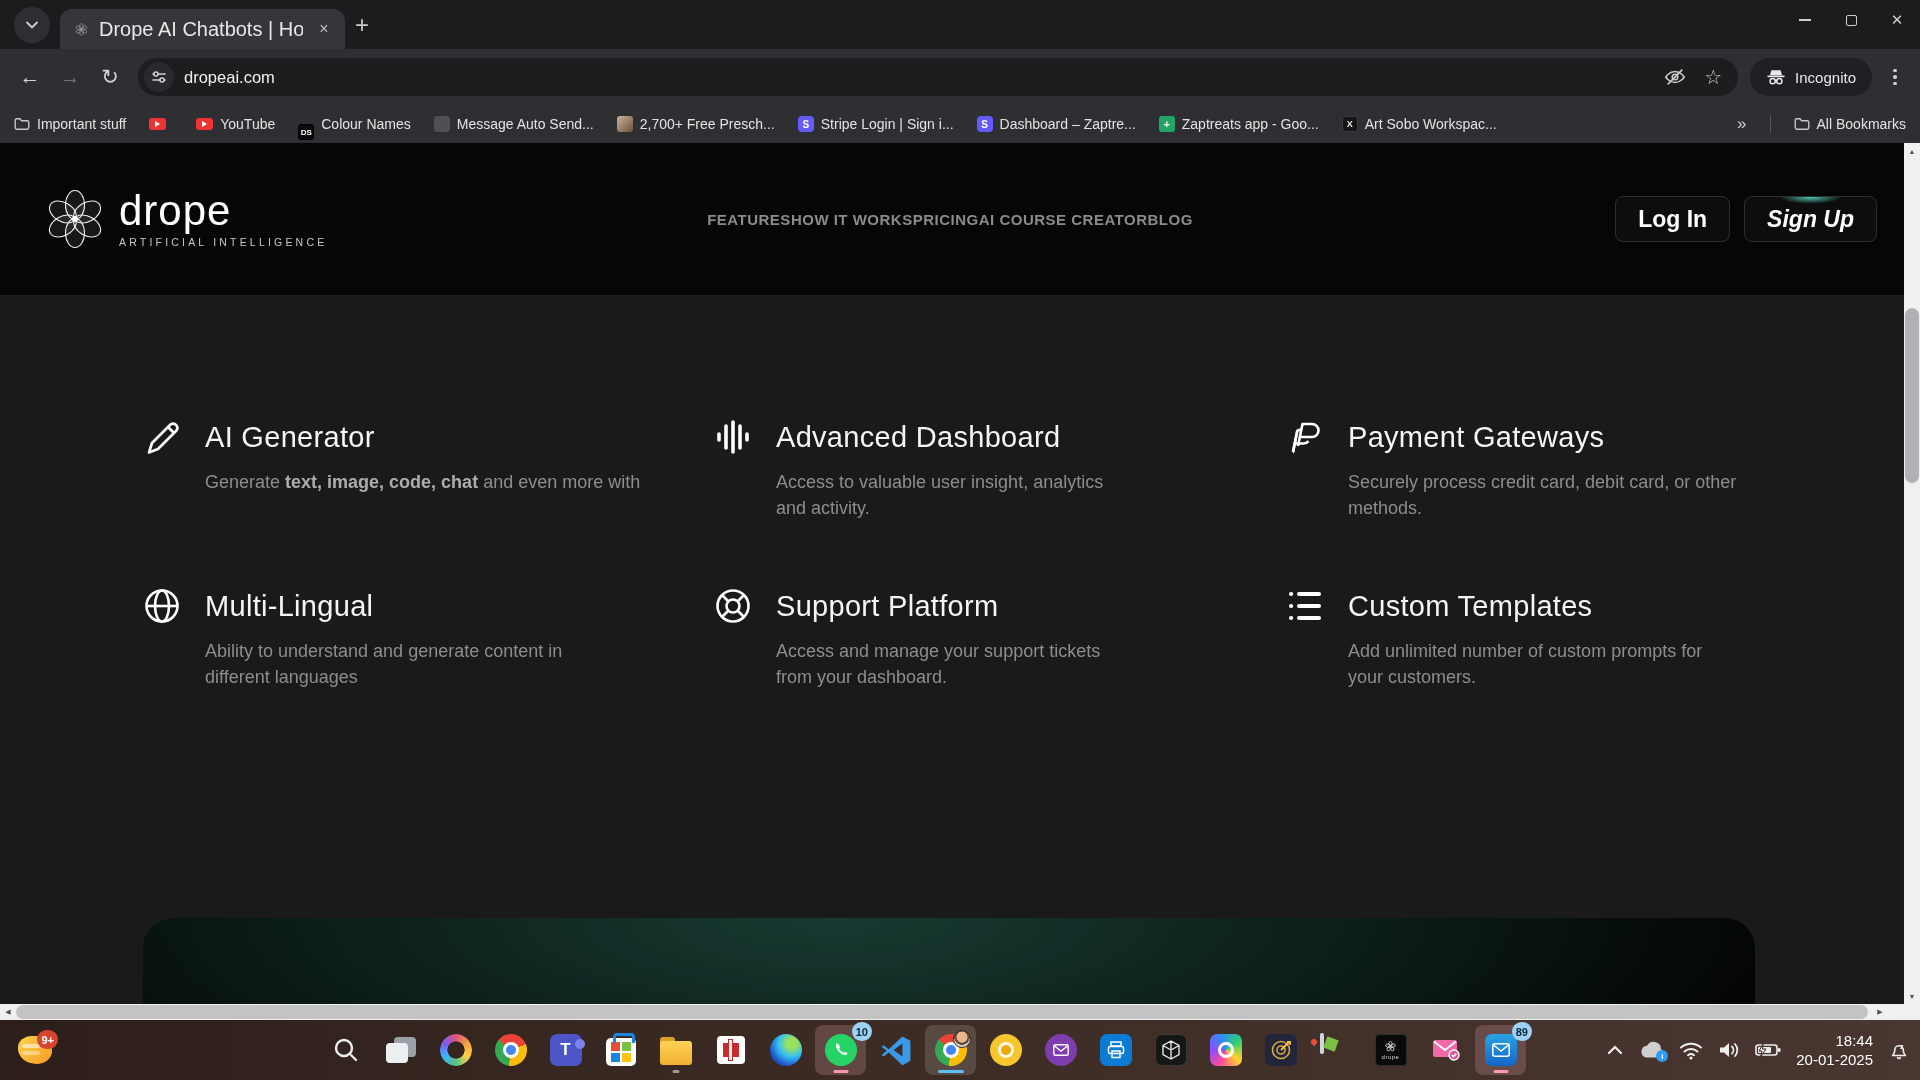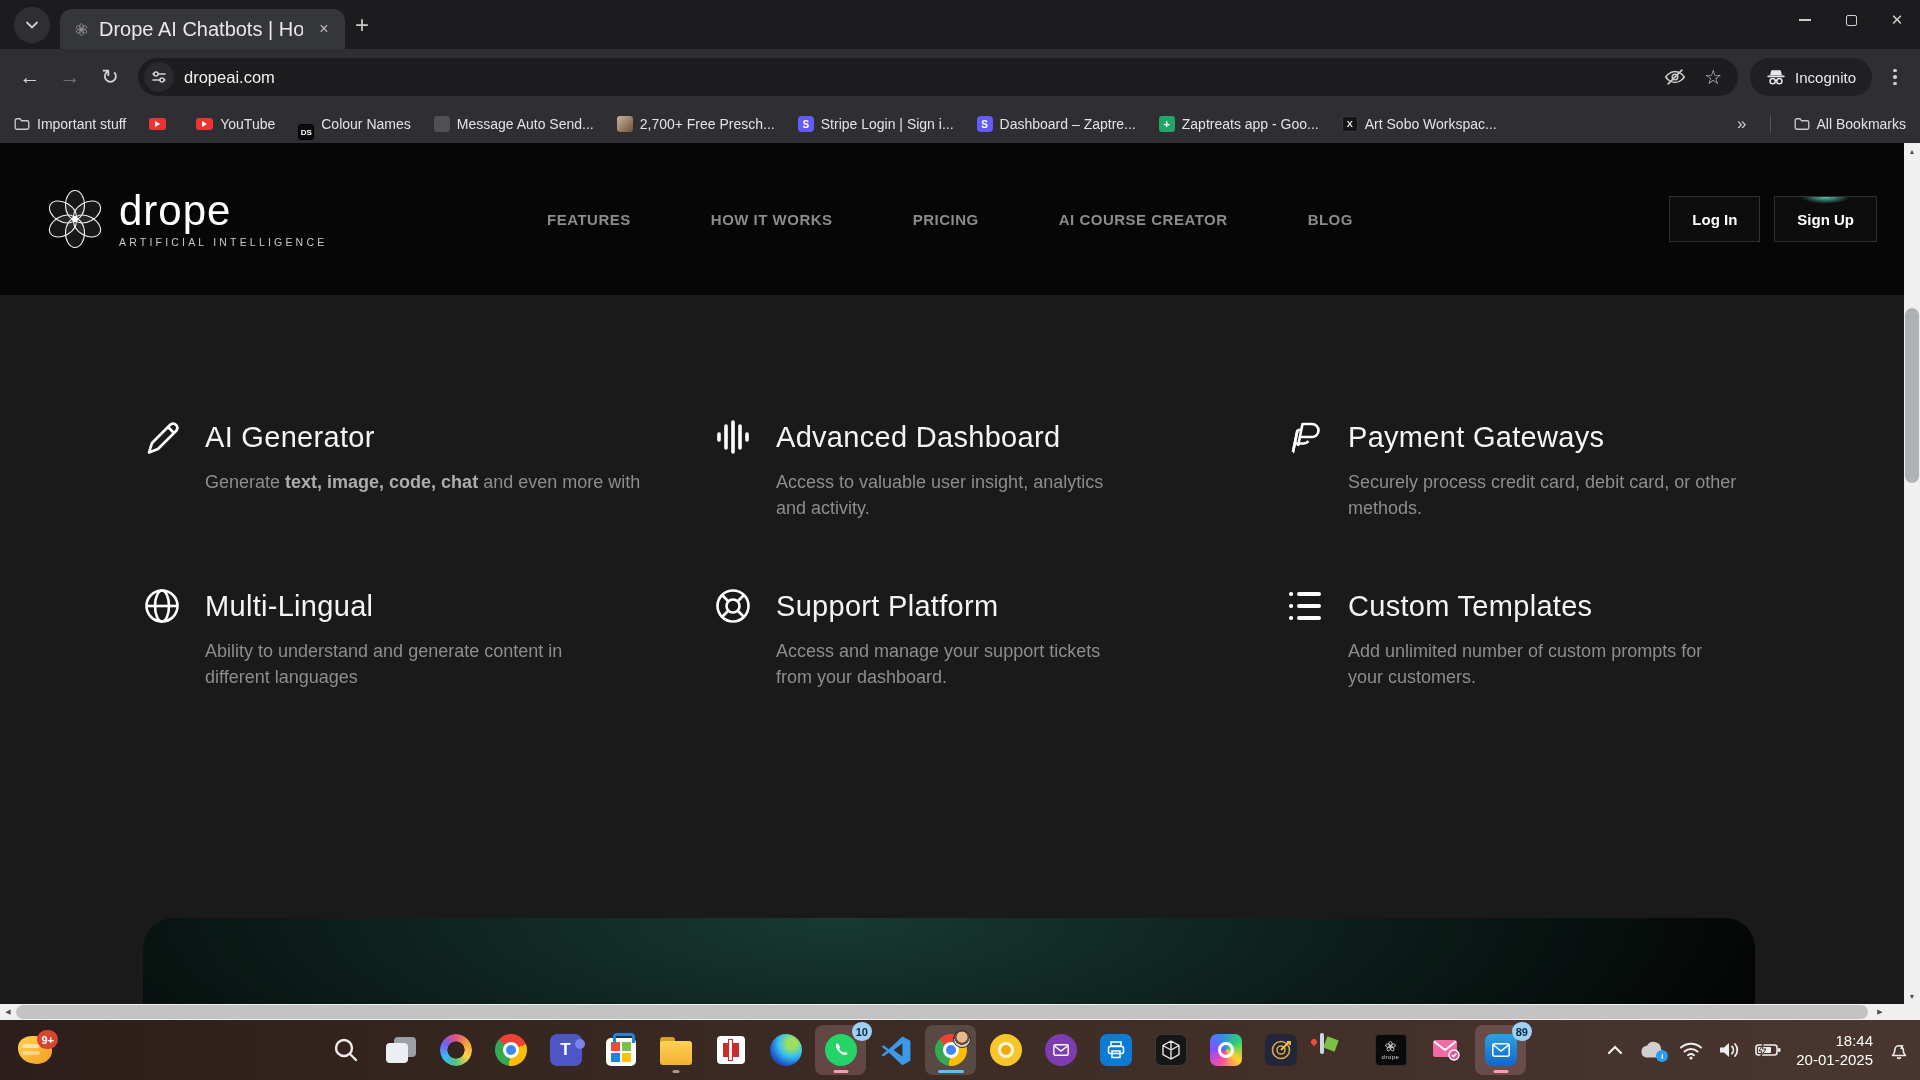--- a/index.html
+++ b/index.html
@@ -53,26 +53,26 @@
   .bm-div { width:1px; height:18px; background:#55555a; }
 
   
   .page { position:relative; height:877px; }
   .content { height:861px; background:#1a1a1a; position:relative; overflow:hidden; }
 
   .site-header { height:152px; background:#060606; display:flex; align-items:center; padding:0 43px; position:relative; }
   .logo { display:flex; align-items:center; gap:12px; }
   .logo-text .name { color:#fff; font-size:42px; font-weight:300; letter-spacing:1px; line-height:1; }
   .logo-text .tagline { color:#c9c9c9; font-size:10.5px; letter-spacing:3.2px; margin-top:4px; }
-  .main-nav { position:absolute; left:547px; width:806px; display:flex; justify-content:space-between; }
+  .main-nav { position:absolute; left:547px; width:806px; display:flex; justify-content:center; }
   .main-nav a { color:#8b8b8b; font-size:15px; font-weight:700; letter-spacing:.5px; text-decoration:none; }
   .auth { margin-left:auto; display:flex; gap:14px; }
-  .btn { height:46px; padding:0 22px; border-radius:0; background:#0d0d0d; border:1px solid #2e2e2e;
-    color:#fff; font-size:15px; font-weight:700; display:flex; align-items:center; position:relative; }
-  .btn.signup { overflow:hidden; }
+  .btn { height:46px; padding:0 22px; border-radius:8px; background:#0d0d0d; border:1px solid #2e2e2e;
+    color:#fff; font-size:23px; font-weight:700; display:flex; align-items:center; position:relative; }
+  .btn.signup { overflow:hidden;font-style:italic; }
   .btn.signup::before { content:""; position:absolute; top:0; left:18%; right:18%; height:9px;
     background:radial-gradient(50% 100% at 50% 0, rgba(94,234,212,.85), rgba(94,234,212,0) 75%); }
 
   .features { margin-top:121px; padding-left:141px; display:grid; grid-template-columns:571px 572px 469px; row-gap:64px; }
   .fhead { display:flex; align-items:center; gap:22px; }
   .ficon { width:42px; height:42px; color:#fff; flex:none; display:flex; align-items:center; justify-content:center; }
   .ftitle { font-size:29px; color:#f5f5f5; font-weight:500; letter-spacing:.3px; }
   .fbody { margin:12px 0 0 64px; font-size:18px; line-height:1.42; color:#8d8d8d; }
   .fbody b { color:#adadad; font-weight:700; }
   .w440{max-width:440px}.w350{max-width:350px}.w395{max-width:395px}.w380{max-width:380px}.w355{max-width:355px}

